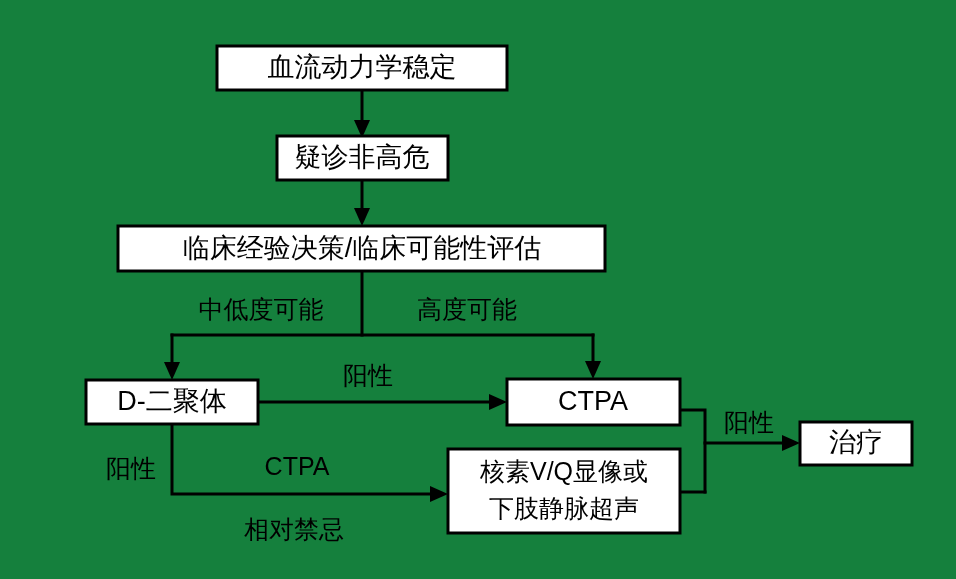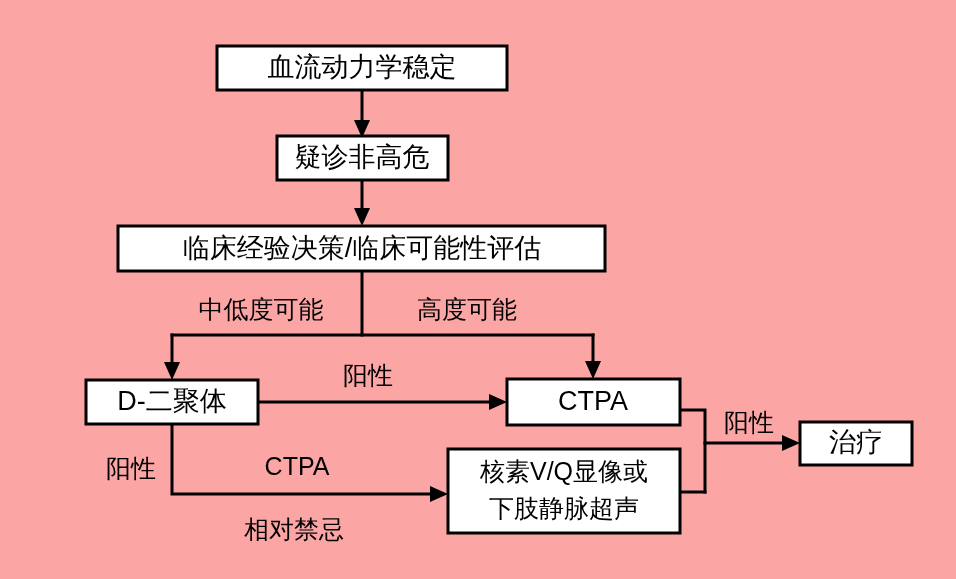--- a/index.html
+++ b/index.html
@@ -5,21 +5,21 @@
 <style>
   html, body {
     margin: 0;
     padding: 0;
     background: #ffffff;
   }
   #diagram-root {
     position: relative;
     width: 956px;
     height: 579px;
-    background: #fca5a5;
+    background: #15803d;
     overflow: hidden;
     font-family: "Liberation Sans", "DejaVu Sans", sans-serif;
   }
   svg.flow-svg {
     position: absolute;
     top: 0;
     left: 0;
     width: 956px;
     height: 579px;
     display: block;

